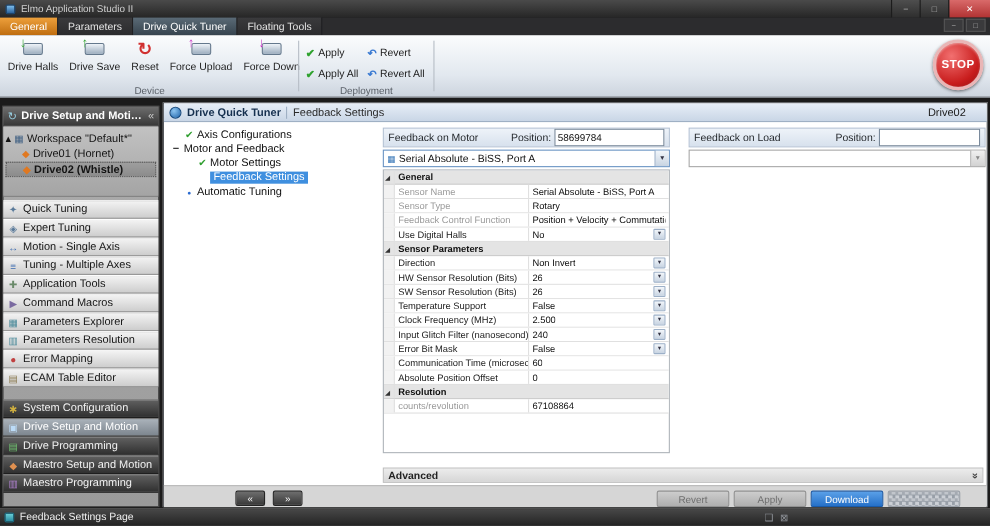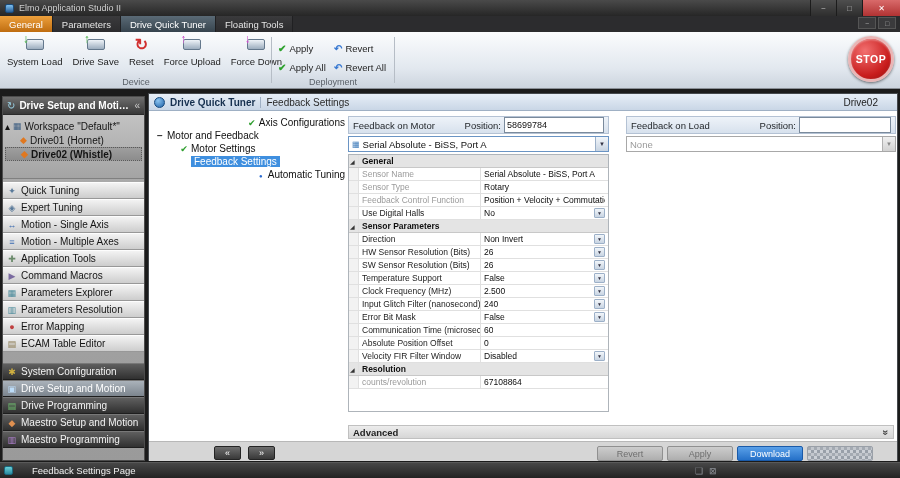--- a/index.html
+++ b/index.html
@@ -67,21 +67,21 @@
   .main-header{position:absolute;left:0;top:0;right:0;height:17px;background:linear-gradient(#e7eef7,#c9d6e6);border-bottom:1px solid #9fb0c4;display:flex;align-items:center;padding:0 5px;gap:5px;}
   .mh-icon{width:11px;height:11px;border-radius:50%;background:radial-gradient(circle at 35% 30%,#8cc4f0,#1e62a8);border:1px solid #15497e;}
   .mh-title{font-size:10px;font-weight:bold;color:#16304f;white-space:nowrap;}
   .mh-sep{width:1px;height:11px;background:#9fb0c4;}
   .mh-sub{font-size:10px;color:#2a2a2a;white-space:nowrap;}
   .mh-drive{margin-left:auto;font-size:10px;color:#1c1c1c;padding-right:14px;}
 
   
   .wtree{position:absolute;left:6px;top:22px;width:190px;}
   .tnode{display:flex;align-items:center;height:13px;font-size:10px;color:#101010;white-space:nowrap;}
-  .tnode.ind1{padding-left:12px;justify-content:flex-end;}
+  .tnode.ind1{padding-left:12px;}
   .tnode.ind2{padding-left:24px;}
   .t-icon{margin-right:2px;width:10px;text-align:center;}
   .tnode.check .t-icon::before{content:"✔";color:#2e9e2e;font-size:9px;}
   .tnode.minus .t-icon::before{content:"−";color:#333;font-weight:bold;}
   .tnode.bullet .t-icon::before{content:"●";color:#2a6ad0;font-size:6px;}
   .tnode.selected .t-label{background:#3f8fdf;color:#fff;padding:0 3px;}
 
   
   .pager{position:absolute;left:65px;top:352px;display:flex;gap:7px;}
   .pager-btn{width:27px;height:14px;border-radius:2px;background:linear-gradient(#6e6e6e,#383838);border:1px solid #242424;color:#fff;font-size:9px;display:flex;align-items:center;justify-content:center;}
@@ -118,21 +118,21 @@
   
   .advanced{position:absolute;left:199px;top:331px;width:546px;height:14px;background:linear-gradient(#ececec,#d6d6d6);border:1px solid #c0c0c0;display:flex;align-items:center;padding:0 4px;font-size:9.5px;font-weight:bold;color:#222;}
   .adv-chev{margin-left:auto;transform:rotate(90deg);font-weight:bold;color:#444;font-size:10px;}
   .bottom-strip{position:absolute;left:0;top:347px;width:748px;height:20px;background:#d6d6d6;border-top:1px solid #b8b8b8;}
   .btn-row{position:absolute;left:448px;top:352px;display:flex;gap:4px;}
   .ui-btn{width:66px;height:15px;border-radius:2px;font-size:9px;display:flex;align-items:center;justify-content:center;border:1px solid #909090;background:linear-gradient(#cdcdcd,#aeaeae);color:#6e6e6e;}
   .ui-btn.primary{background:linear-gradient(#5aa0e8,#2570c8);border-color:#1a5aa8;color:#fff;}
   .ui-btn.censored{background:conic-gradient(#c2c6cc 25%,#989fa8 0 50%,#ccd0d6 0 75%,#a4aab2 0) 0 0/6px 6px;color:transparent;border-color:#9aa0a8;}
 
   
-  .statusbar{position:absolute;left:0;top:462px;width:900px;height:16px;background:linear-gradient(#474747,#232323);display:flex;align-items:center;padding:0 4px;gap:19px;border-top:1px solid #5a5a5a;}
+  .statusbar{position:absolute;left:0;top:462px;width:900px;height:16px;background:linear-gradient(#474747,#232323);display:flex;align-items:center;padding:0 4px;gap:5px;border-top:1px solid #5a5a5a;}
   .st-icon{width:9px;height:9px;border-radius:2px;background:linear-gradient(#6ad0d8,#2a8aa0);border:1px solid #1a6a80;}
   .st-text{color:#f0f0f0;font-size:9.5px;}
   .st-mini{position:absolute;top:3px;color:#8e9298;font-size:9px;}
 </style>
 </head>
 <body>
 
 <div class="titlebar">
   <span class="app-icon"></span>
   <span class="title-text">Elmo Application Studio II</span>
@@ -167,21 +167,21 @@
 </div>
 
 <div class="ribbon">
   <div class="rgroup device-group">
 
       <div class="big-btn">
         <span class="bicon">
           <span class="hdd"></span>
           <span class="arr" style="color: rgb(46, 162, 46);">↓</span>
         </span>
-        <span class="blabel">System Load</span>
+        <span class="blabel">Drive Halls</span>
       </div>
 
       <div class="big-btn">
         <span class="bicon">
           <span class="hdd"></span>
           <span class="arr" style="color: rgb(46, 162, 46);">↑</span>
         </span>
         <span class="blabel">Drive Save</span>
       </div>
 
@@ -281,21 +281,21 @@
         <span>Expert Tuning</span>
       </div>
 
       <div class="sb-item">
         <span class="iicon" style="color: rgb(58, 106, 176);">↔</span>
         <span>Motion - Single Axis</span>
       </div>
 
       <div class="sb-item">
         <span class="iicon" style="color: rgb(58, 106, 176);">≡</span>
-        <span>Motion - Multiple Axes</span>
+        <span>Tuning - Multiple Axes</span>
       </div>
 
       <div class="sb-item">
         <span class="iicon" style="color: rgb(106, 138, 106);">✚</span>
         <span>Application Tools</span>
       </div>
 
       <div class="sb-item">
         <span class="iicon" style="color: rgb(122, 106, 160);">▶</span>
         <span>Command Macros</span>
@@ -511,27 +511,20 @@
         </div>
 
         <div class="pg-row">
           <span class="pg-gutter"></span>
           <span class="pg-name">Absolute Position Offset</span>
           <span class="pg-value">
             <span class="pg-text">0</span>
           </span>
         </div>
 
-        <div class="pg-row dd">
-          <span class="pg-gutter"></span>
-          <span class="pg-name">Velocity FIR Filter Window</span>
-          <span class="pg-value">
-            <span class="pg-text">Disabled</span>
-          </span>
-        </div>
 
         <div class="pg-row sec">
           <span class="pg-gutter"></span>
           <span class="pg-name">Resolution</span>
 
         </div>
 
         <div class="pg-row gray">
           <span class="pg-gutter"></span>
           <span class="pg-name">counts/revolution</span>
@@ -542,21 +535,20 @@
       </div>
   </div>
 
   <div class="load-panel">
     <div class="fb-head">
       <span class="fb-title">Feedback on Load</span>
       <span class="fb-pos-label">Position:</span>
       <input class="fb-input" style="width: 92px;" value="">
     </div>
     <div class="fb-dd disabled">
-      <span class="dd-text">None</span>
       <span class="dd-arrow">▼</span>
     </div>
   </div>
 
   <div class="advanced">
     <span>Advanced</span>
     <span class="adv-chev">»</span>
   </div>
 
   <div class="bottom-strip"></div>

